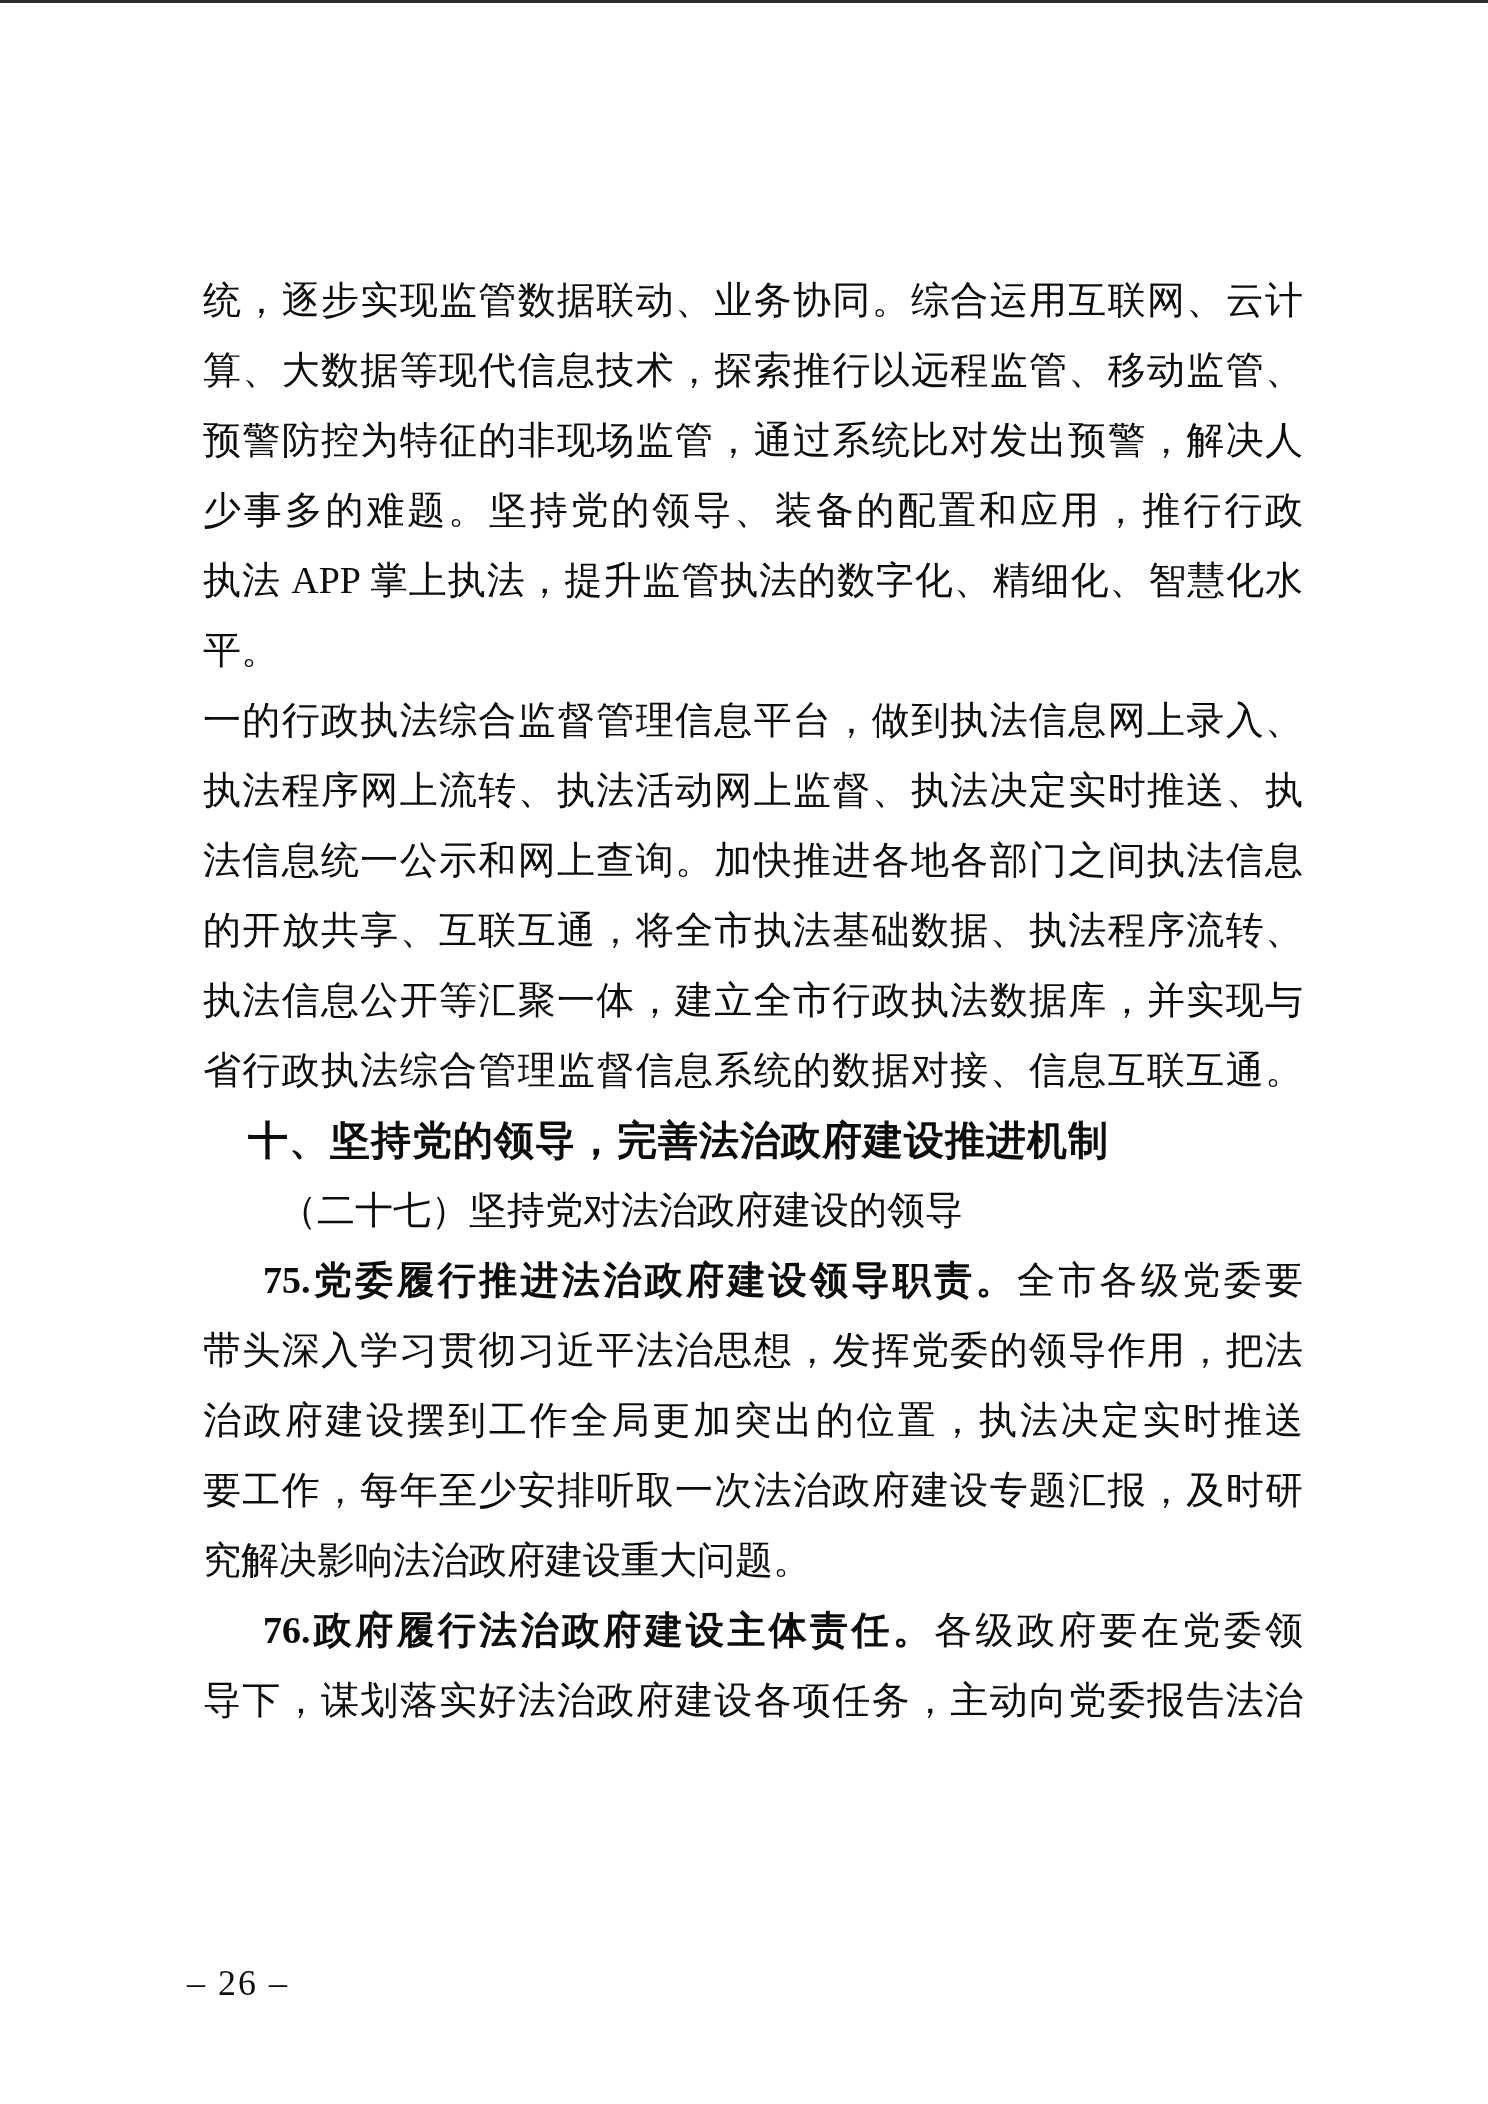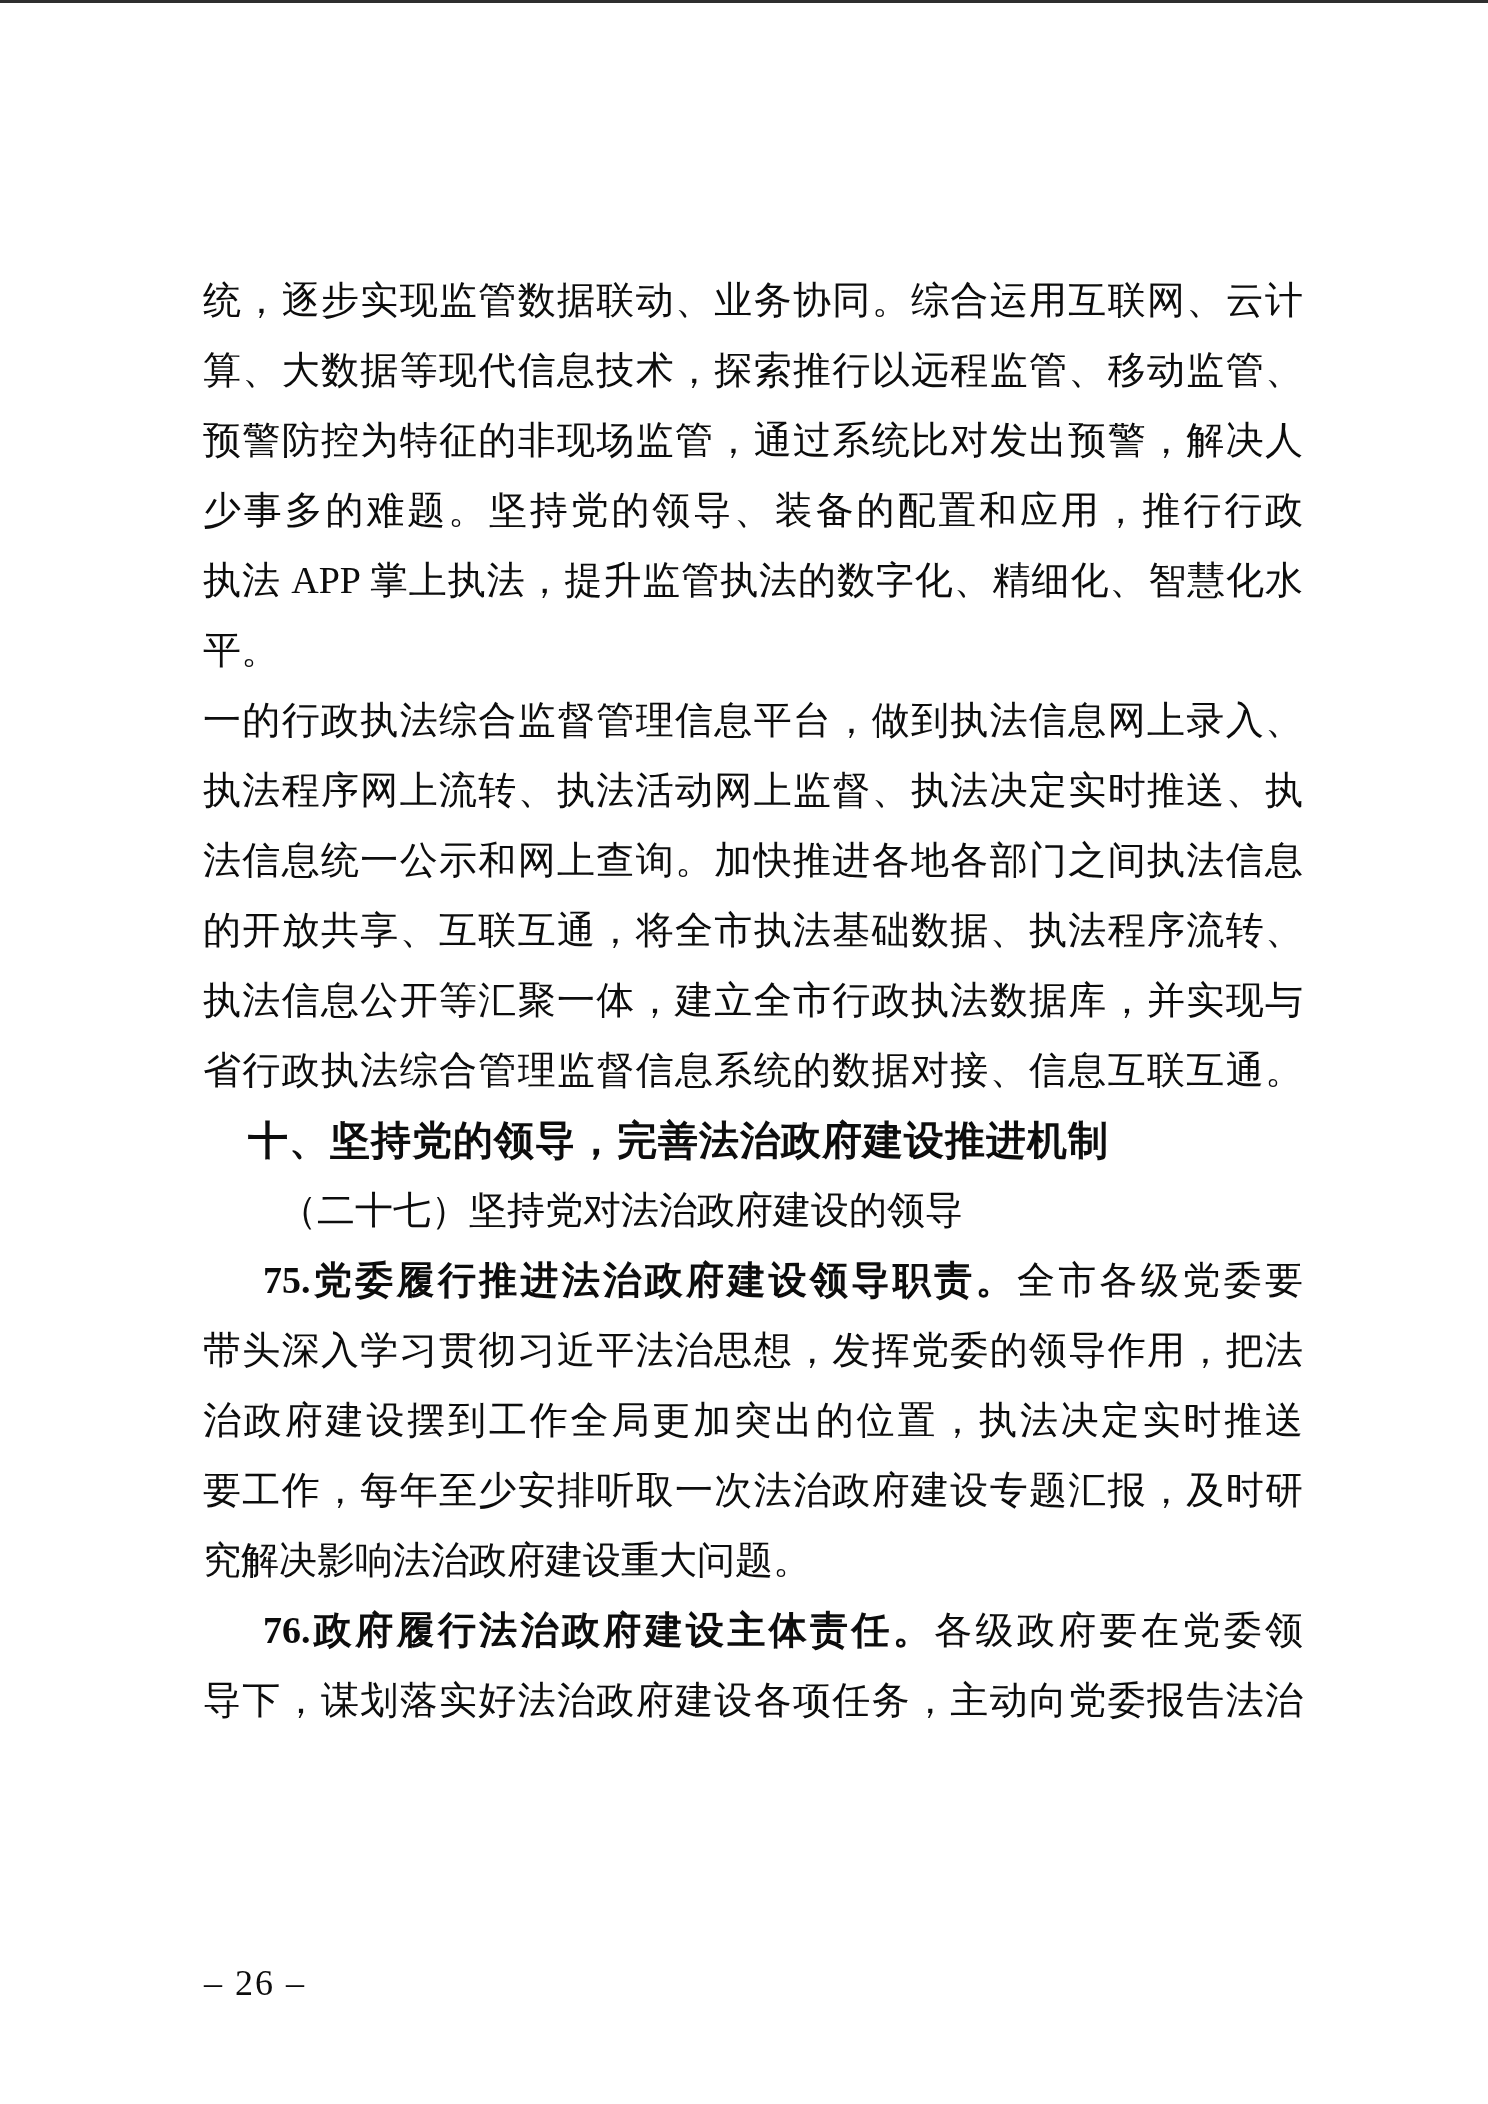--- a/index.html
+++ b/index.html
@@ -54,21 +54,21 @@
     padding-left:45px;
     font-family:"Liberation Sans", sans-serif;
     font-weight:700;
     font-size:40px;
     letter-spacing:1px;
   }
   .seg{ font-weight:400; }
   .seg-bold{ font-weight:700;text-align:center; }
   .page-number{
     position:absolute;
-    left:204px;
+    left:187px;
     top:1958px;
     height:50px;
     line-height:50px;
     font-size:36px;
     font-family:"Liberation Serif", serif;
     color:var(--text-color);
     letter-spacing:2px;
   }
 </style>
 </head>

